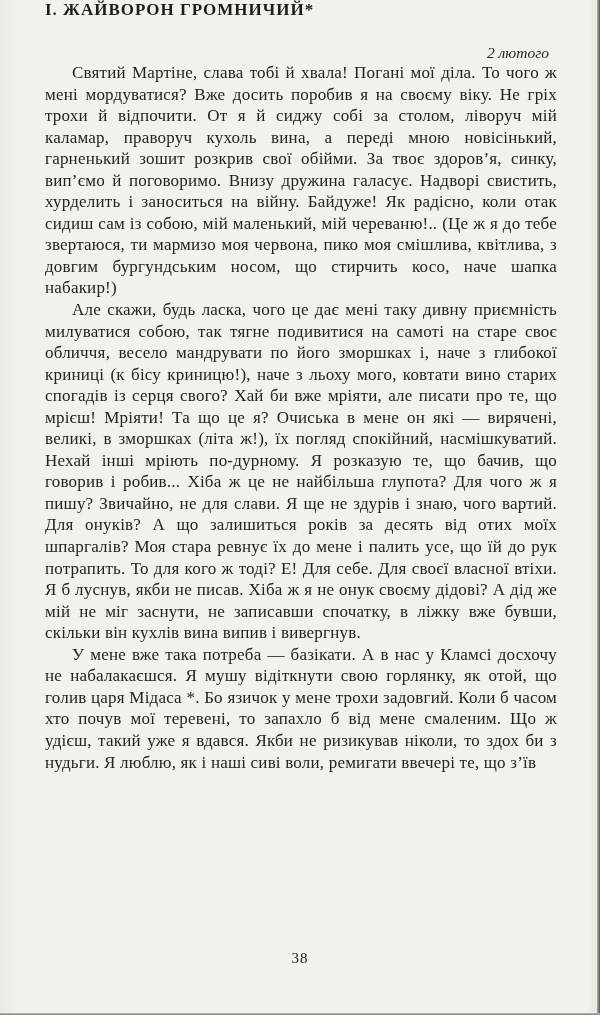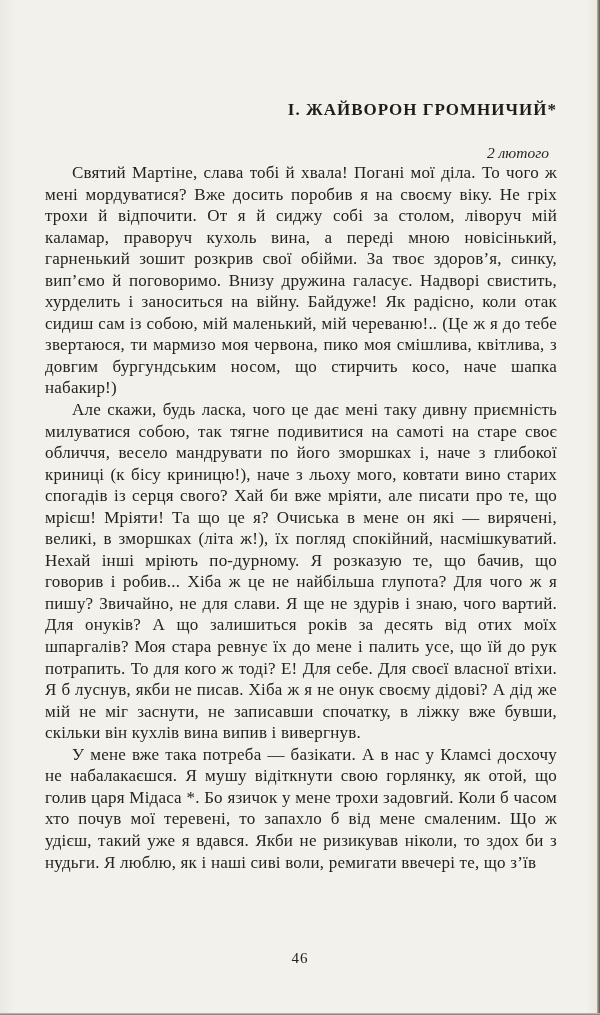--- a/index.html
+++ b/index.html
@@ -34,22 +34,21 @@
     background: linear-gradient(to right, #b9b5ad, #55524c);
   }
   .scan-edge-bottom {
     position: absolute;
     left: 0; bottom: 0;
     width: 100%; height: 2px;
     background: linear-gradient(to bottom, #c7c3bb, #807c74);
   }
 
   .chapter-title {
-    margin-top: 100px;
-    text-align: right;
+    text-align: left;
     font-size: 17px;
     font-weight: bold;
     letter-spacing: 1px;
     color: #201d19;
   }
 
   .chapter-date {
     margin-top: 24px;
     padding-right: 8px;
     text-align: right;
@@ -87,17 +86,17 @@
   <h1 class="chapter-title">І. ЖАЙВОРОН ГРОМНИЧИЙ*</h1>
 
   <div class="chapter-date">2 лютого</div>
 
   <main class="text-block">
     <p class="para">Святий Мартіне, слава тобі й хвала! Погані мої діла. То чого ж мені мордуватися? Вже досить поробив я на своєму віку. Не гріх трохи й відпочити. От я й сиджу собі за столом, ліворуч мій каламар, праворуч кухоль вина, а переді мною новісінький, гарненький зошит розкрив свої обійми. За твоє здоров’я, синку, вип’ємо й поговоримо. Внизу дружина галасує. Надворі свистить, хурделить і заноситься на війну. Байдуже! Як радісно, коли отак сидиш сам із собою, мій маленький, мій череваню!.. (Це ж я до тебе звертаюся, ти мармизо моя червона, пико моя смішлива, квітлива, з довгим бургундським носом, що стирчить косо, наче шапка набакир!)</p>
     <p class="para">Але скажи, будь ласка, чого це дає мені таку дивну приємність милуватися собою, так тягне подивитися на самоті на старе своє обличчя, весело мандрувати по його зморшках і, наче з глибокої криниці (к бісу криницю!), наче з льоху мого, ковтати вино старих спогадів із серця свого? Хай би вже мріяти, але писати про те, що мрієш! Мріяти! Та що це я? Очиська в мене он які — вирячені, великі, в зморшках (літа ж!), їх погляд спокійний, насмішкуватий. Нехай інші мріють по-дурному. Я розказую те, що бачив, що говорив і робив... Хіба ж це не найбільша глупота? Для чого ж я пишу? Звичайно, не для слави. Я ще не здурів і знаю, чого вартий. Для онуків? А що залишиться років за десять від отих моїх шпаргалів? Моя стара ревнує їх до мене і палить усе, що їй до рук потрапить. То для кого ж тоді? Е! Для себе. Для своєї власної втіхи. Я б луснув, якби не писав. Хіба ж я не онук своєму дідові? А дід же мій не міг заснути, не записавши спочатку, в ліжку вже бувши, скільки він кухлів вина випив і вивергнув.</p>
     <p class="para">У мене вже така потреба — базікати. А в нас у Кламсі досхочу не набалакаєшся. Я мушу відіткнути свою горлянку, як отой, що голив царя Мідаса *. Бо язичок у мене трохи задовгий. Коли б часом хто почув мої теревені, то запахло б від мене смаленим. Що ж удієш, такий уже я вдався. Якби не ризикував ніколи, то здох би з нудьги. Я люблю, як і наші сиві воли, ремигати ввечері те, що з’їв</p>
   </main>
 
-  <div class="page-number">46</div>
+  <div class="page-number">38</div>
 
   <div class="scan-edge-right"></div>
   <div class="scan-edge-bottom"></div>
 </div>
 
 </body></html>

